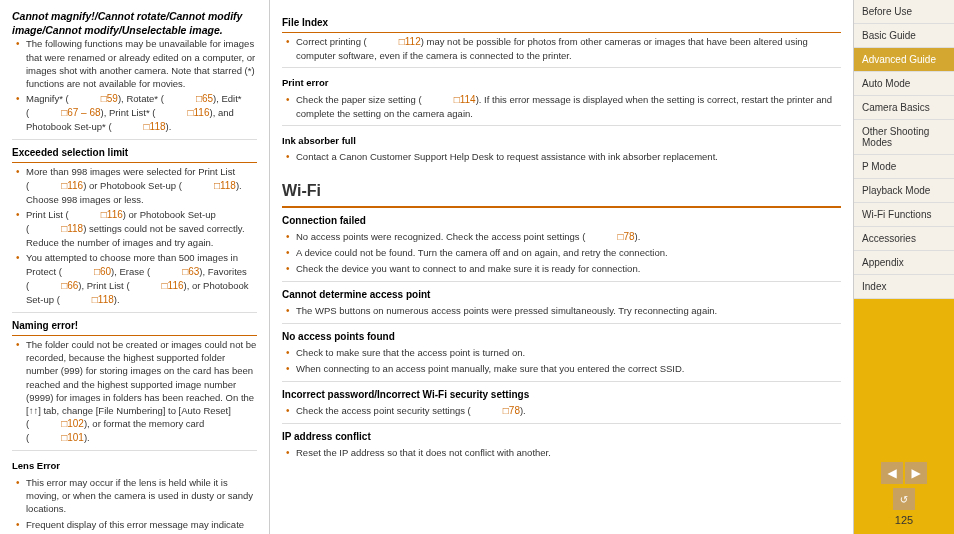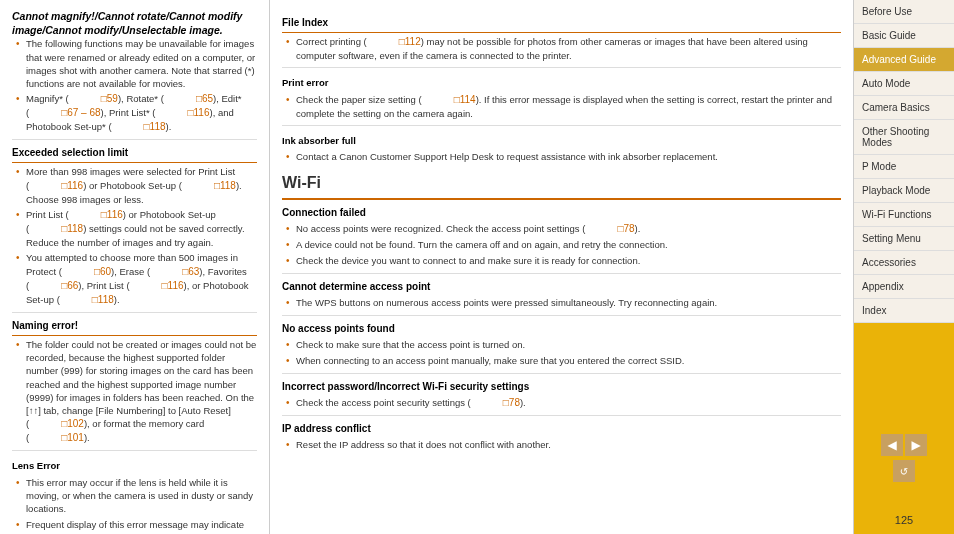--- a/index.html
+++ b/index.html
@@ -99,21 +99,20 @@
       align-items: center;
       justify-content: center;
       color: white;
       font-size: 10px;
     }
 
     .page-num {
       font-size: 11px;
       color: #333;
       text-align: center;
-      margin-top: 28px;
     }
 
     
     .section-title {
       font-weight: bold;
       font-size: 9.5px;
       margin-top: 8px;
       margin-bottom: 3px;
     }
 
@@ -123,21 +122,21 @@
       margin-top: 6px;
       margin-bottom: 2px;
       border-bottom: 1px solid #cc6600;
       padding-bottom: 2px;
     }
 
     .wifi-heading {
       font-size: 16px;
       font-weight: bold;
       color: #333;
-      margin: 8px 0 5px 0;
+      margin: 16px 0 5px 0;
       border-bottom: 2px solid #cc6600;
       padding-bottom: 3px;
     }
 
     .error-title {
       font-weight: bold;
       font-size: 10px;
       margin-top: 6px;
       margin-bottom: 2px;
     }
@@ -334,23 +333,20 @@
       <span>Other Shooting Modes</span>
     </div>
     <div class="sidebar-item">
       <span>P Mode</span>
     </div>
     <div class="sidebar-item">
       <span>Playback Mode</span>
     </div>
     <div class="sidebar-item">
       <span>Wi-Fi Functions</span>
-    </div>
-    <div class="sidebar-item">
-      <span>Setting Menu</span>
     </div>
     <div class="sidebar-item">
       <span>Accessories</span>
     </div>
     <div class="sidebar-item">
       <span>Appendix</span>
     </div>
     <div class="sidebar-item">
       <span>Index</span>
     </div>

